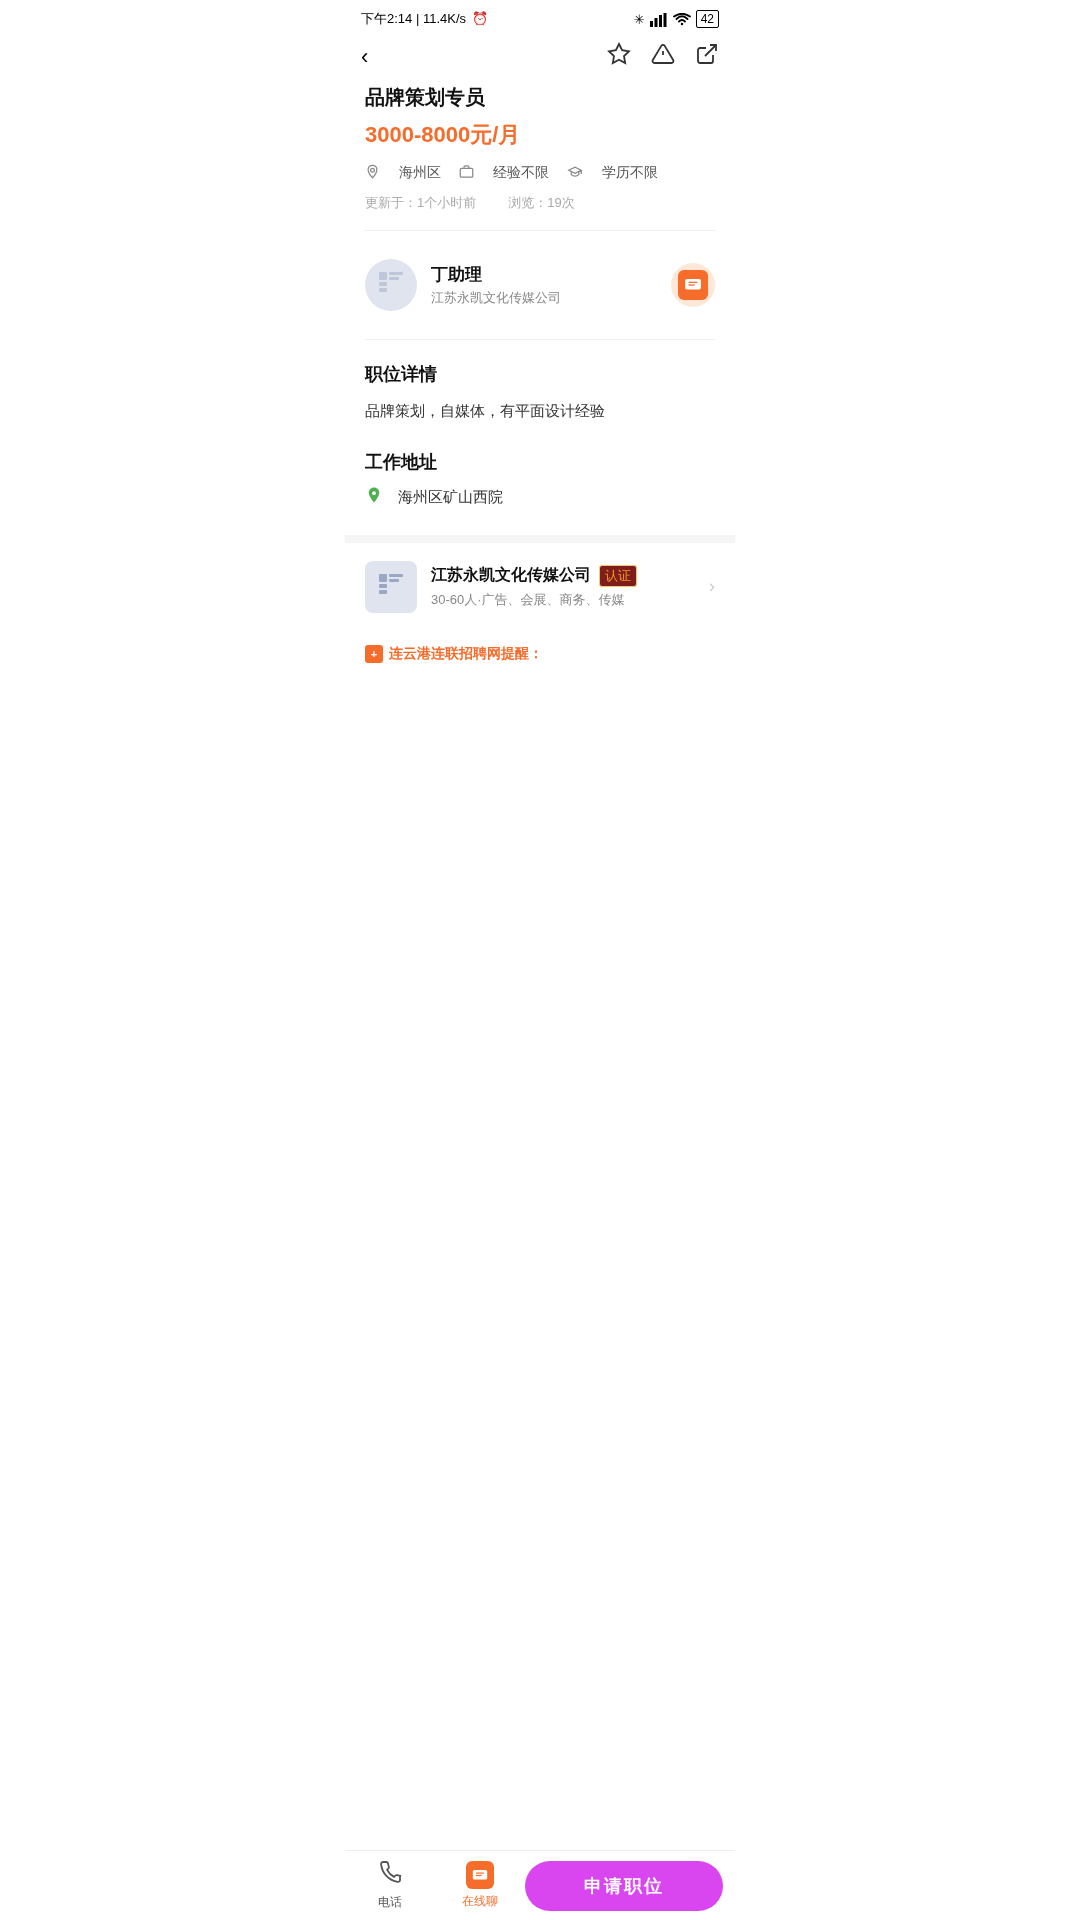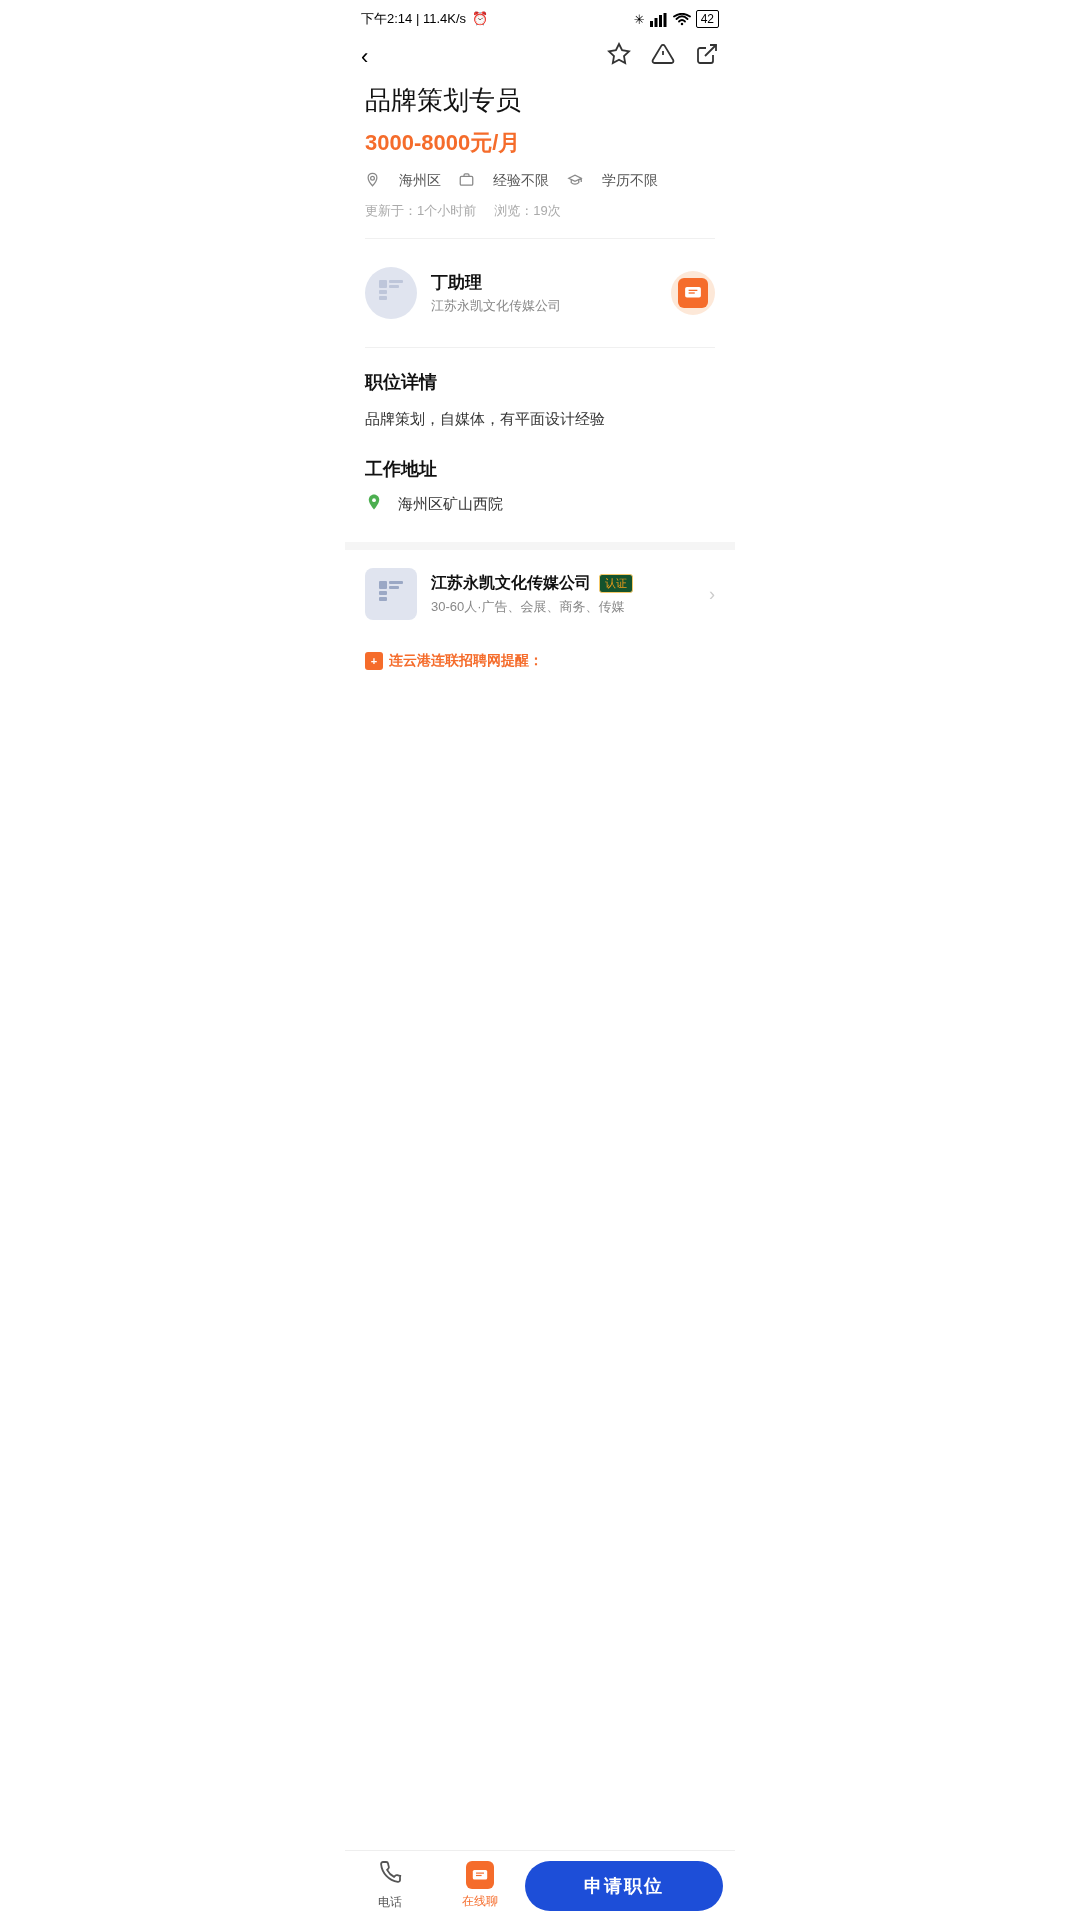--- a/index.html
+++ b/index.html
@@ -54,22 +54,22 @@
       color: #333;
       cursor: pointer;
     }
 
     
     .content {
       padding: 0 20px;
     }
 
     .job-title {
-      font-size: 26px;
-      font-weight: 400;
+      font-size: 20px;
+      font-weight: 700;
       color: #111;
       line-height: 1.3;
       margin-bottom: 10px;
     }
 
     .job-salary {
       font-size: 22px;
       font-weight: 600;
       color: #f56c2b;
       margin-bottom: 14px;
@@ -92,21 +92,21 @@
     .tag-icon {
       font-size: 15px;
       color: #888;
     }
 
     .job-meta {
       font-size: 13px;
       color: #aaa;
       margin-bottom: 18px;
       display: flex;
-      gap: 18px;
+      gap: 32px;
     }
 
     
     .hr-card {
       display: flex;
       align-items: center;
       justify-content: space-between;
       padding: 28px 0;
       border-top: 1px solid #f0f0f0;
       border-bottom: 1px solid #f0f0f0;
@@ -218,25 +218,25 @@
       align-items: center;
       gap: 8px;
       margin-bottom: 4px;
     }
     .company-name {
       font-size: 16px;
       font-weight: 600;
       color: #111;
     }
     .company-badge {
-      background: #14532d;
+      background: #7f1d1d;
       color: #f09c1a;
       border: 1px solid #f5c96a;
       border-radius: 3px;
-      font-size: 11px;
+      font-size: 13px;
       padding: 1px 5px;
     }
     .company-info {
       font-size: 13px;
       color: #888;
     }
     .company-arrow {
       font-size: 18px;
       color: #ccc;
     }
@@ -307,21 +307,21 @@
       background: #f56c2b;
       border-radius: 6px;
       display: flex;
       align-items: center;
       justify-content: center;
     }
     .apply-btn {
       flex: 1;
       height: 50px;
       margin: 0 12px 0 0;
-      background: #1d4ed8;
+      background: #d946ef;
       border: none;
       border-radius: 28px;
       font-size: 18px;
       font-weight: 600;
       color: #fff;
       cursor: pointer;
       letter-spacing: 2px;
     }
 
     

